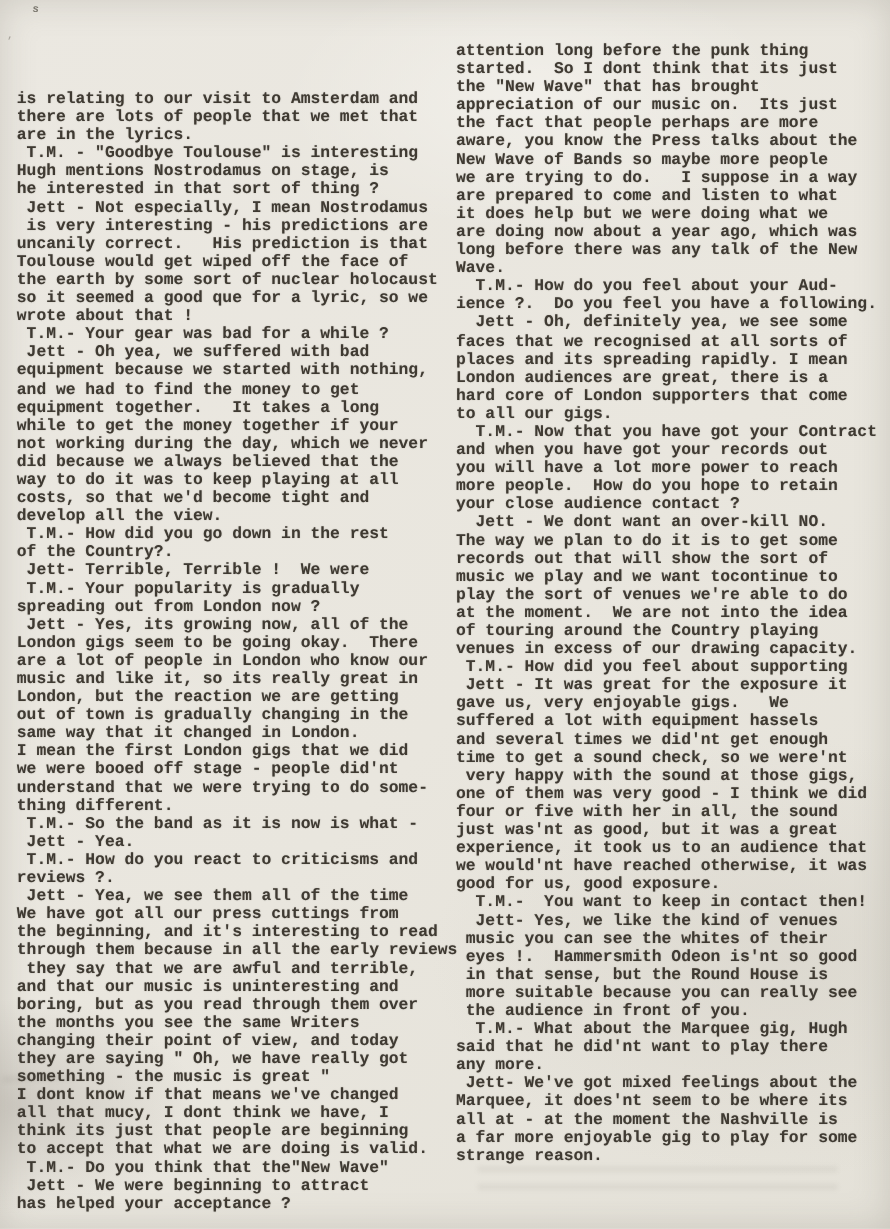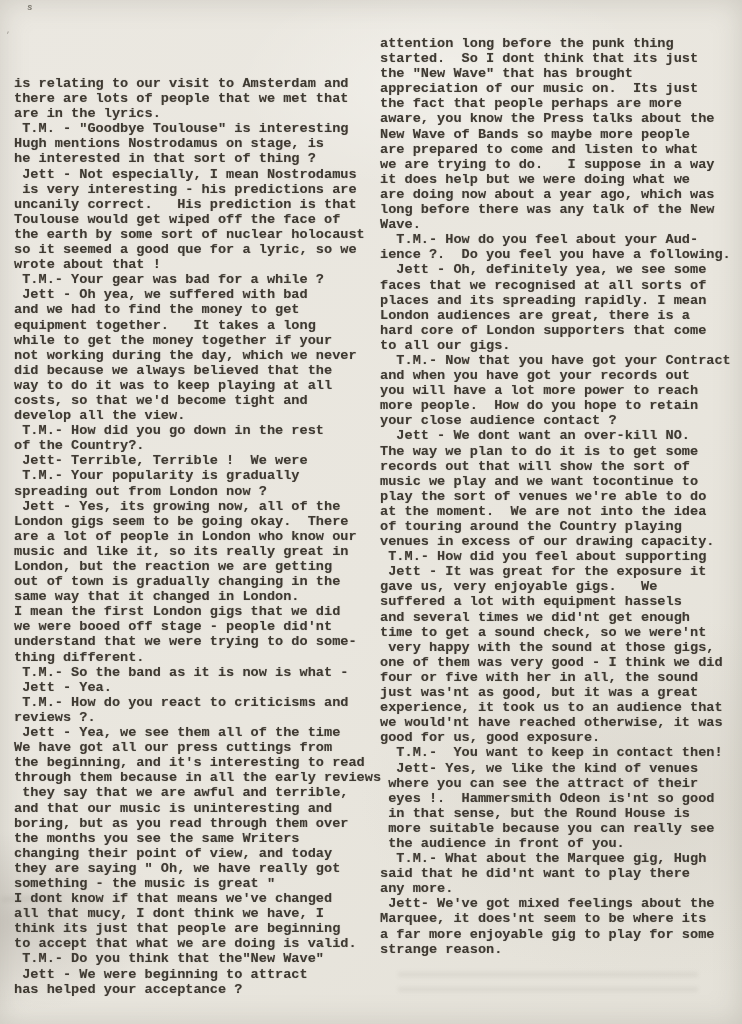--- a/index.html
+++ b/index.html
@@ -76,20 +76,21 @@
       <div class="line">he interested in that sort of thing ?</div>
       <div class="line"> Jett - Not especially, I mean Nostrodamus</div>
       <div class="line"> is very interesting - his predictions are</div>
       <div class="line">uncanily correct.   His prediction is that</div>
       <div class="line">Toulouse would get wiped off the face of</div>
       <div class="line">the earth by some sort of nuclear holocaust</div>
       <div class="line">so it seemed a good que for a lyric, so we</div>
       <div class="line">wrote about that !</div>
       <div class="line"> T.M.- Your gear was bad for a while ?</div>
       <div class="line"> Jett - Oh yea, we suffered with bad</div>
+      <div class="line">equipment because we started with nothing,</div>
       <div class="line">and we had to find the money to get</div>
       <div class="line">equipment together.   It takes a long</div>
       <div class="line">while to get the money together if your</div>
       <div class="line">not working during the day, which we never</div>
       <div class="line">did because we always believed that the</div>
       <div class="line">way to do it was to keep playing at all</div>
       <div class="line">costs, so that we'd become tight and</div>
       <div class="line">develop all the view.</div>
       <div class="line"> T.M.- How did you go down in the rest</div>
       <div class="line">of the Country?.</div>
@@ -133,22 +134,22 @@
 
   <div class="column column-right">
 
   <div class="line">attention long before the punk thing</div>
       <div class="line">started.  So I dont think that its just</div>
       <div class="line">the "New Wave" that has brought</div>
       <div class="line">appreciation of our music on.  Its just</div>
       <div class="line">the fact that people perhaps are more</div>
       <div class="line">aware, you know the Press talks about the</div>
       <div class="line">New Wave of Bands so maybe more people</div>
+      <div class="line">we are trying to do.   I suppose in a way</div>
       <div class="line">are prepared to come and listen to what</div>
-      <div class="line">we are trying to do.   I suppose in a way</div>
       <div class="line">it does help but we were doing what we</div>
       <div class="line">are doing now about a year ago, which was</div>
       <div class="line">long before there was any talk of the New</div>
       <div class="line">Wave.</div>
       <div class="line">  T.M.- How do you feel about your Aud-</div>
       <div class="line">ience ?.  Do you feel you have a following.</div>
       <div class="line">  Jett - Oh, definitely yea, we see some</div>
       <div class="line">faces that we recognised at all sorts of</div>
       <div class="line">places and its spreading rapidly. I mean</div>
       <div class="line">London audiences are great, there is a</div>
@@ -175,30 +176,31 @@
       <div class="line">time to get a sound check, so we were'nt</div>
       <div class="line"> very happy with the sound at those gigs,</div>
       <div class="line">one of them was very good - I think we did</div>
       <div class="line">four or five with her in all, the sound</div>
       <div class="line">just was'nt as good, but it was a great</div>
       <div class="line">experience, it took us to an audience that</div>
       <div class="line">we would'nt have reached otherwise, it was</div>
       <div class="line">good for us, good exposure.</div>
       <div class="line">  T.M.-  You want to keep in contact then!</div>
       <div class="line">  Jett- Yes, we like the kind of venues</div>
-      <div class="line"> where you can see the attract of their</div>
+      <div class="line"> music you can see the whites of their</div>
       <div class="line"> eyes !.  Hammersmith Odeon is'nt so good</div>
       <div class="line"> in that sense, but the Round House is</div>
       <div class="line"> more suitable because you can really see</div>
       <div class="line"> the audience in front of you.</div>
       <div class="line">  T.M.- What about the Marquee gig, Hugh</div>
       <div class="line">said that he did'nt want to play there</div>
       <div class="line">any more.</div>
       <div class="line"> Jett- We've got mixed feelings about the</div>
       <div class="line">Marquee, it does'nt seem to be where its</div>
+      <div class="line">all at - at the moment the Nashville is</div>
       <div class="line">a far more enjoyable gig to play for some</div>
       <div class="line">strange reason.</div>
     </div>
 
   <div class="smudge smudge-1"></div>
   <div class="smudge smudge-2"></div>
 
 </div>
 
 </body></html>

